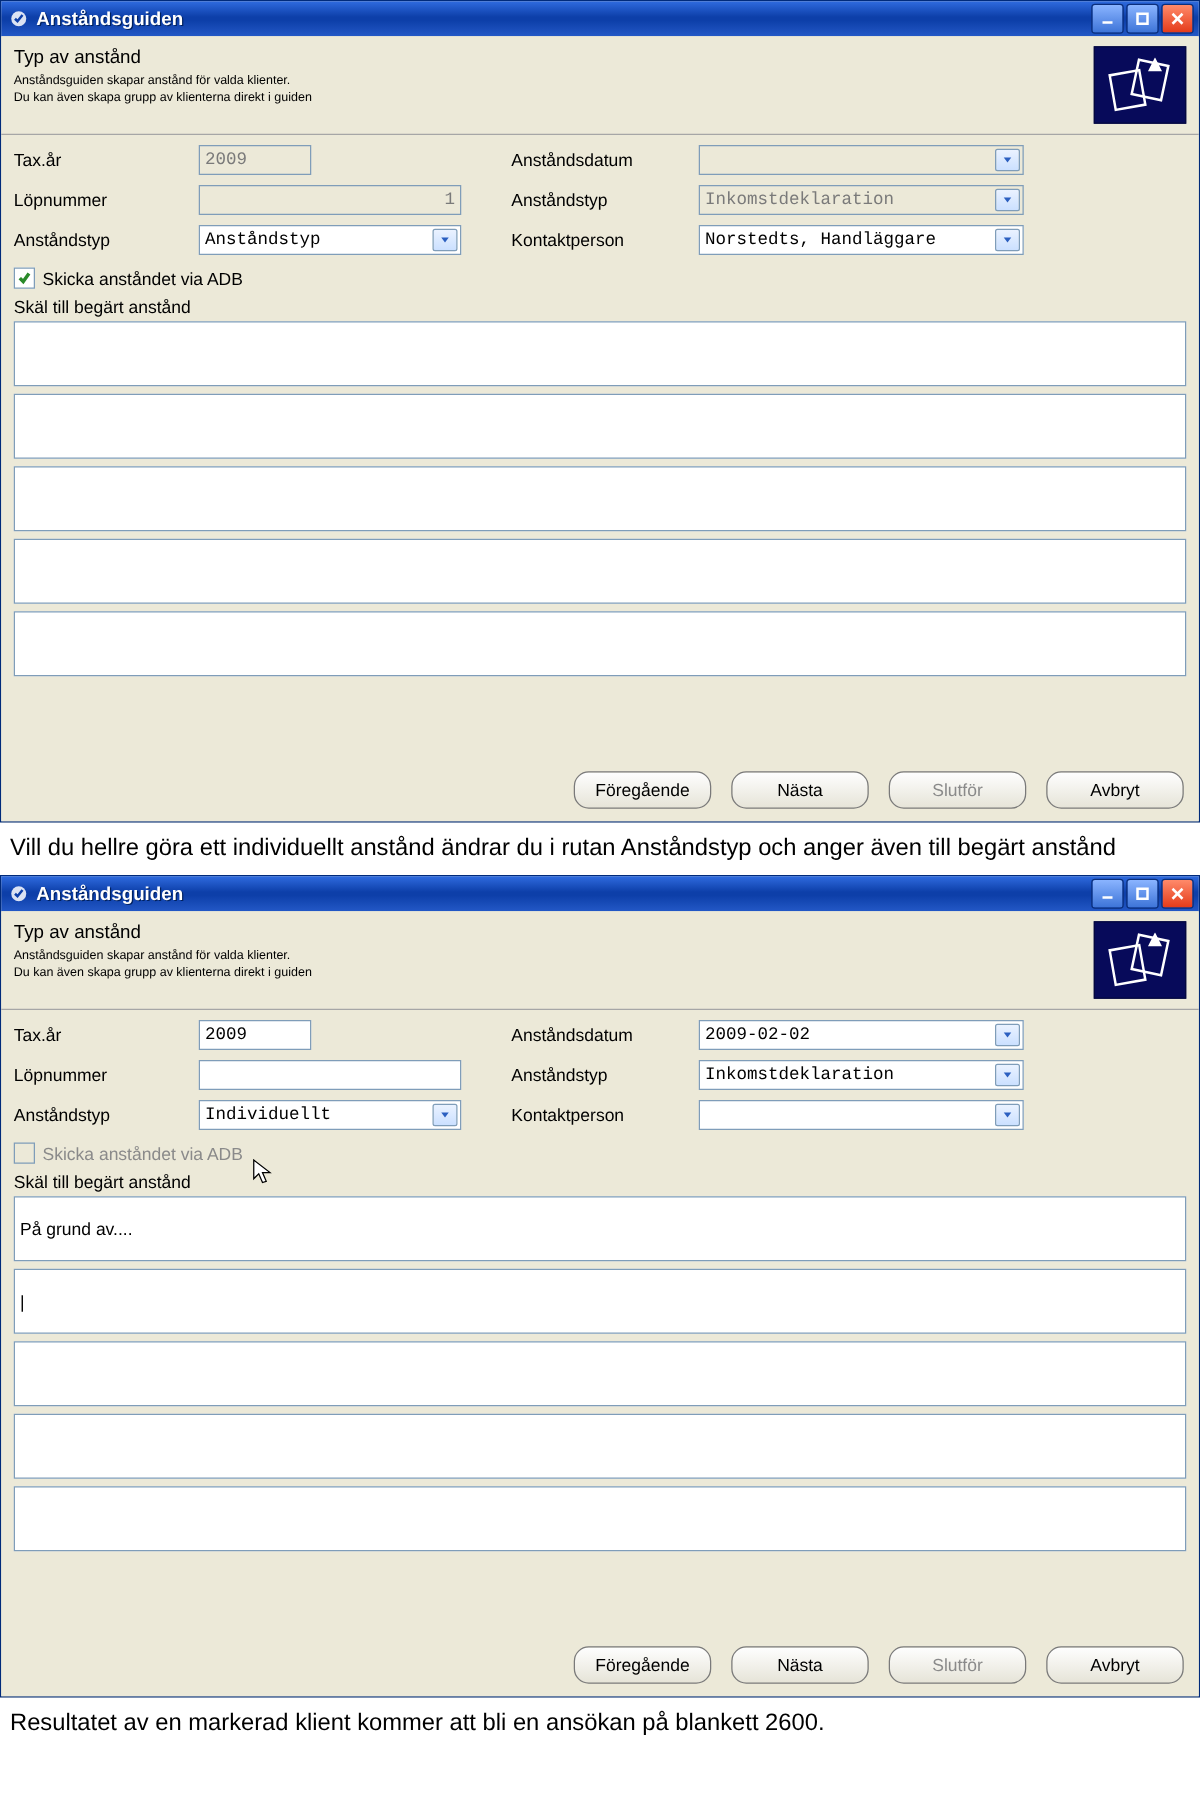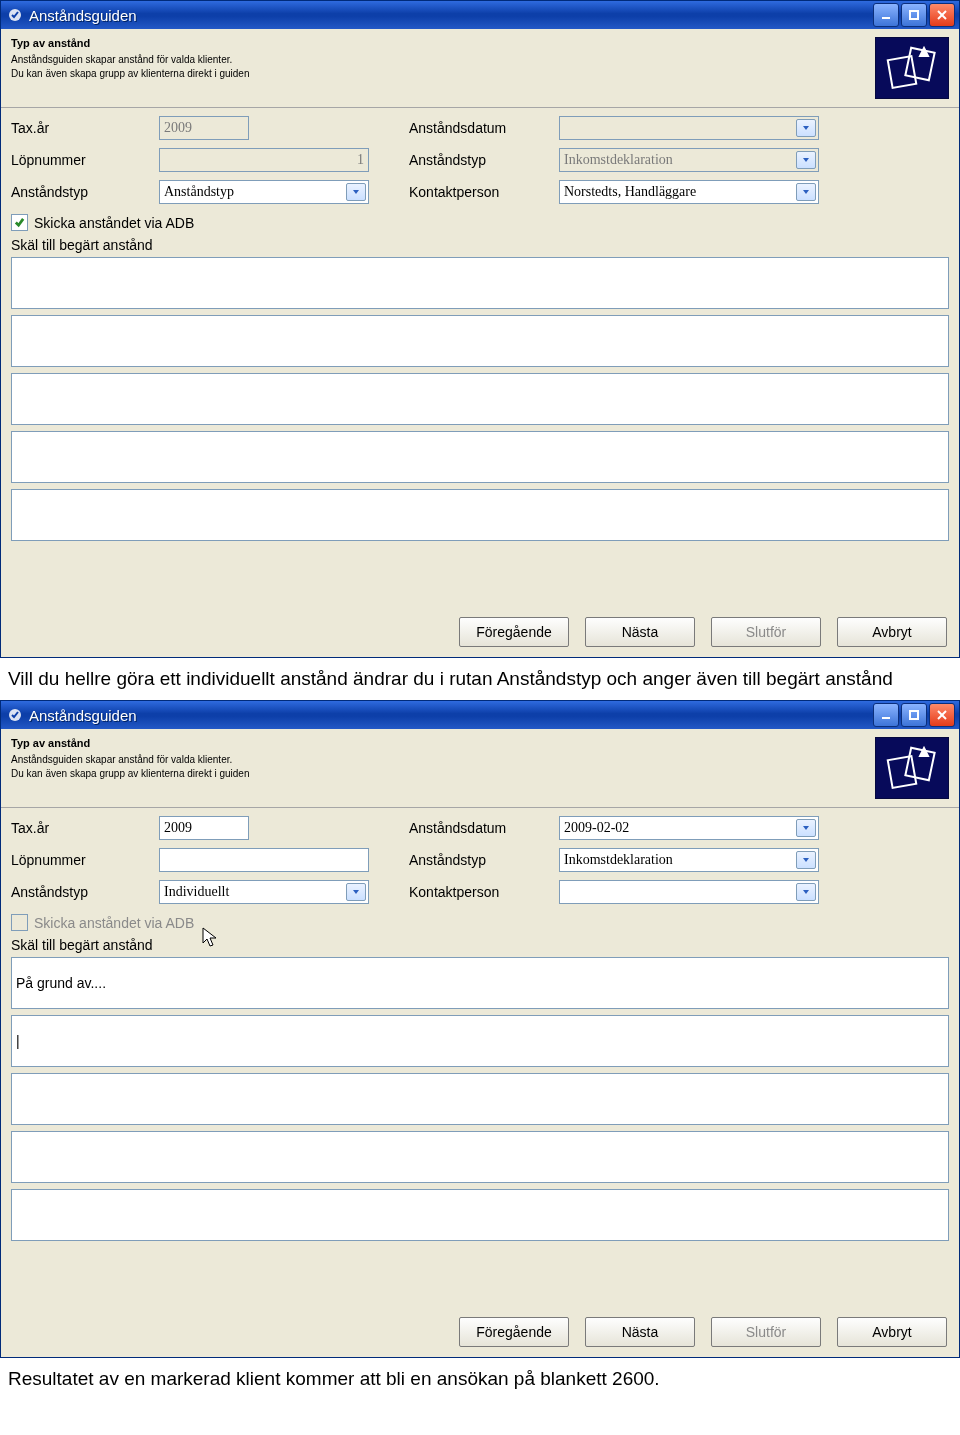--- a/index.html
+++ b/index.html
@@ -1,53 +1,53 @@
 <!DOCTYPE html>
 <html><head>
 <meta charset="utf-8">
 <style>
   html,body{margin:0;padding:0;font-family:Tahoma,Arial,sans-serif;font-size:14px;background:#fff;color:#000}
   .page{width:960px;margin:0 auto}
   .doc-text{font-size:19px;margin:10px 8px}
   .window{border:1px solid #002a7a;background:#ece9d8}
-  .titlebar{height:28px;background:linear-gradient(to bottom,#2f6bdf 0%,#0d3fa9 45%,#0d3fa9 55%,#2358c6 100%);display:flex;align-items:center;color:#fff;font-weight:normal;font-size:15px;padding:0 4px 0 6px}
+  .titlebar{height:28px;background:linear-gradient(to bottom,#2f6bdf 0%,#0d3fa9 45%,#0d3fa9 55%,#2358c6 100%);display:flex;align-items:center;color:#fff;font-weight:bold;font-size:15px;padding:0 4px 0 6px}
   .titlebar .t-icon{width:16px;height:16px;margin-right:6px;display:inline-flex;align-items:center;justify-content:center}
   .titlebar .t-icon svg{width:16px;height:16px}
   .titlebar .title-text{flex:1;text-shadow:1px 1px 0 #00215f}
   .win-btn{width:24px;height:22px;margin-left:2px;border:1px solid #0b2f7c;border-radius:3px;display:inline-flex;align-items:center;justify-content:center;background:linear-gradient(to bottom,#8ab4ff,#3d74d8)}
   .win-btn.close{background:linear-gradient(to bottom,#ff8a6a,#e43b1a)}
   .win-btn svg{width:12px;height:12px;stroke:#fff;stroke-width:2;fill:none}
   .client{padding:0;background:#ece9d8}
   .hdr-row{display:flex;align-items:flex-start;padding:6px 10px 8px 10px;border-bottom:1px solid #a6a6a6}
   .hdr-txt{flex:1}
-  .hdr-title{font-weight:bold;font-size:11px;margin:2px 0 4px 0}
+  .hdr-title{font-weight:normal;font-size:15px;margin:2px 0 4px 0}
   .hdr-desc{font-size:10px;line-height:1.35}
   .hdr-icon{width:72px;height:60px;background:#070a5a;border:1px solid #05083f;display:flex;align-items:center;justify-content:center;margin-left:10px;margin-top:2px}
   .hdr-icon svg{width:56px;height:44px;stroke:#fff;fill:none;stroke-width:2}
   .form{padding:8px 10px 4px 10px}
   .form-grid{display:grid;grid-template-columns:148px 210px 40px 150px 260px;row-gap:8px;align-items:center}
   .lbl{font-size:14px}
-  .input,.select{height:24px;box-sizing:border-box;border:1px solid #7f9db9;background:#fff;padding:1px 4px;font-size:14px;font-family:Liberation Serif, serif;display:flex;align-items:center}
+  .input,.select{height:24px;box-sizing:border-box;border:1px solid #7f9db9;background:#fff;padding:1px 4px;font-size:14px;font-family:Liberation Mono, monospace;display:flex;align-items:center}
   .input.disabled,.select.disabled{color:#7a7a7a;background:#ece9d8}
   .input.editable{background:#fff;color:#000}
   .input.right{justify-content:flex-end}
   .select{position:relative;padding-right:24px}
   .select .arrow{position:absolute;right:2px;top:2px;bottom:2px;width:18px;border:1px solid #7f9db9;border-radius:2px;background:linear-gradient(to bottom,#eaf2ff,#cbe0ff);display:flex;align-items:center;justify-content:center}
   .select .arrow svg{width:8px;height:8px;fill:#2b5fc0}
   .check-row{display:flex;align-items:flex-end;margin:10px 0 6px 0}
   .chk{width:15px;height:15px;border:1px solid #7f9db9;background:#fff;margin-right:6px;display:inline-flex;align-items:center;justify-content:center}
   .chk.checked svg{width:11px;height:11px;stroke:#2a8a2a;stroke-width:3;fill:none}
   .chk.disabled{background:#ece9d8}
   .check-row.disabled{color:#8a8a8a}
   .sec-label{font-size:14px;margin:6px 0 4px 0}
   .reason-input,.blank-line{height:24px;border:1px solid #7f9db9;background:#fff;margin-bottom:6px;padding:13px 4px;font-size:14px;display:flex;align-items:center}
   .caret-line::after{content:'|';color:#000;animation:blink 1s step-start infinite}
   @keyframes blink{50%{opacity:0}}
   .btn-row{display:flex;justify-content:flex-end;gap:16px;padding:6px 12px 10px 12px}
-  .btn{min-width:108px;height:28px;border:1px solid #7a7a7a;border-radius:2px;background:linear-gradient(to bottom,#fefefe,#e6e4d8);display:inline-flex;align-items:center;justify-content:center;font-size:14px}
+  .btn{min-width:108px;height:28px;border:1px solid #7a7a7a;border-radius:12px;background:linear-gradient(to bottom,#fefefe,#e6e4d8);display:inline-flex;align-items:center;justify-content:center;font-size:14px}
   .btn.disabled{color:#8a8a8a}
   .cursor{position:relative}
   .cursor svg{position:absolute;width:18px;height:22px}
 </style>
 </head>
 <body>
 
 <div class="page">
 
 <div class="window">

